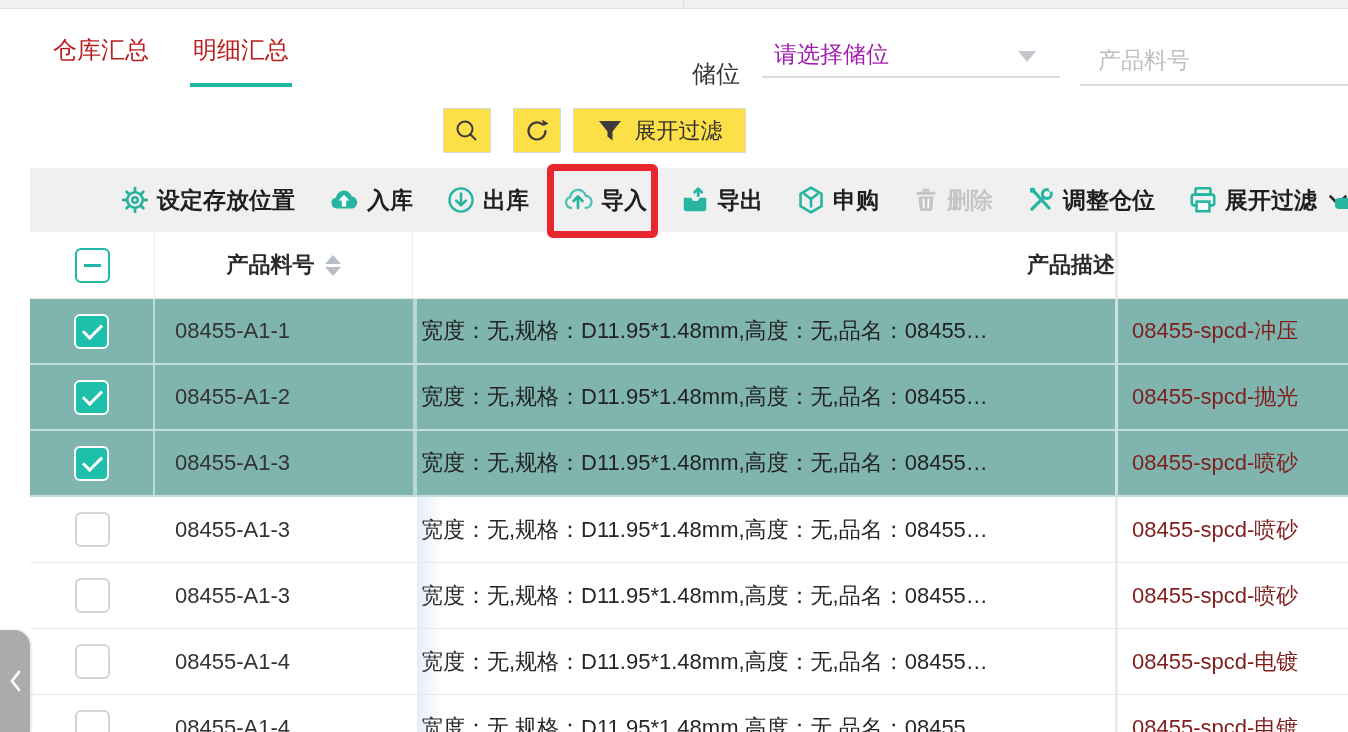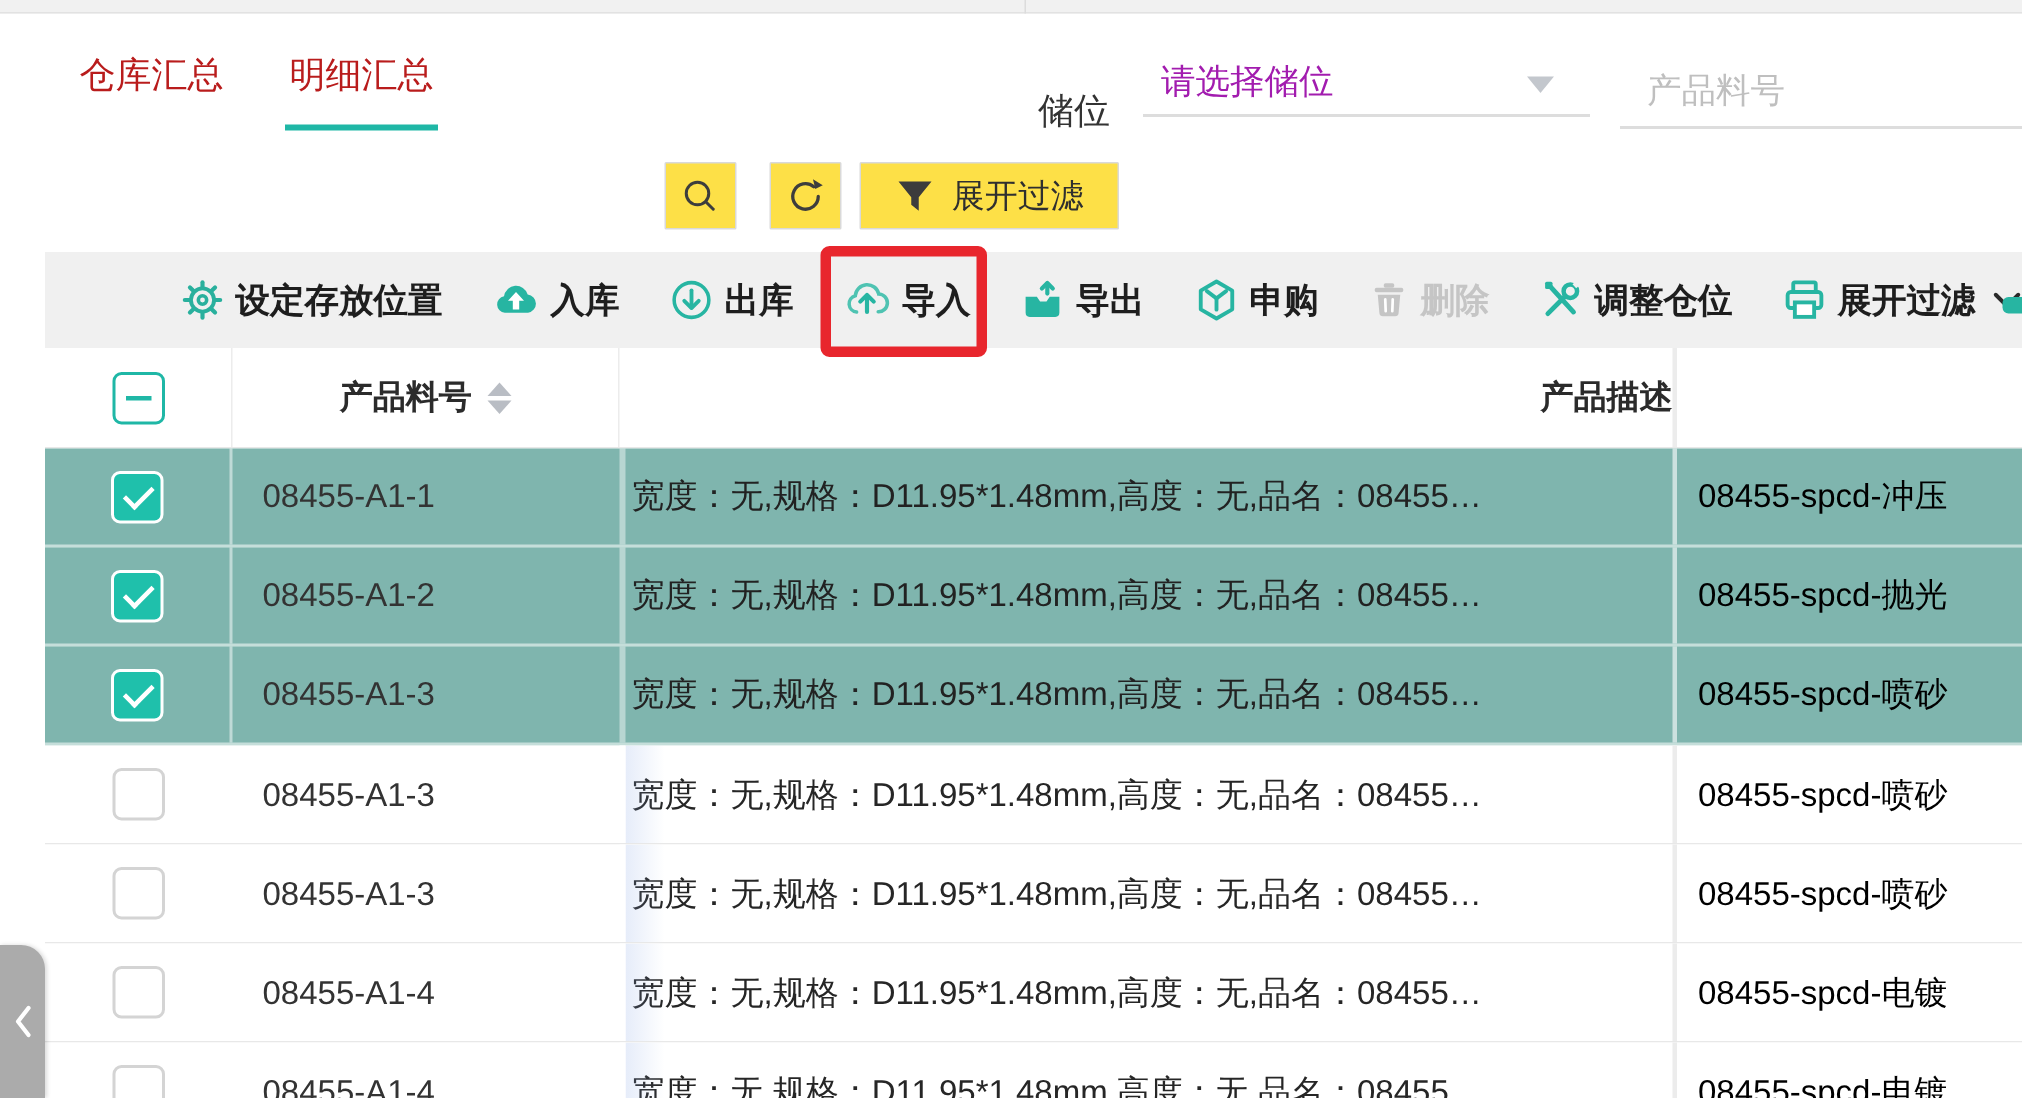--- a/index.html
+++ b/index.html
@@ -54,21 +54,21 @@
   .c-check { width:125px; display:flex; align-items:center; justify-content:center; flex:none; }
   .c-part  { width:258px; display:flex; align-items:center; padding-left:20px; font-size:22px; color:#333; flex:none; }
   .head .c-part { justify-content:center; padding-left:0; color:#2b2b2b; font-weight:700; gap:10px; }
   .c-slit  { width:4px; flex:none; background:#fff; }
   .c-desc  { width:698px; display:flex; align-items:center; padding-left:4px; font-size:22px;
     color:#262626; white-space:nowrap; overflow:hidden; flex:none; position:relative; }
   .head .c-desc { justify-content:flex-end; padding-left:0; color:#2b2b2b; font-weight:700; }
   .c-div   { width:3px; flex:none; background:#ececec; }
   .head .c-div { background:#ececec; }
   .c-cat   { flex:1; display:flex; align-items:center; padding-left:14px; font-size:22px;
-    color:#000000; white-space:nowrap; overflow:hidden; }
+    color:#7f1d1d; white-space:nowrap; overflow:hidden; }
   .head .c-check, .head .c-part { border-right:1px solid #ececec; }
   .head .c-slit { background:transparent; }
 
   .tr:not(.head):not(.selected) .c-desc::before { content:""; position:absolute; left:0; top:0;
     bottom:0; width:26px; background:linear-gradient(to right, rgba(140,170,230,0.22), rgba(140,170,230,0)); }
 
   .tr.selected { background:#7fb5ae; border-bottom:2px solid rgba(255,255,255,0.55); height:66px; }
   .tr.selected .c-slit { background:rgba(255,255,255,0.45); }
   .tr.selected .c-div  { background:rgba(255,255,255,0.6); }
   .tr.selected .c-check { border-right:2px solid rgba(255,255,255,0.5); }

